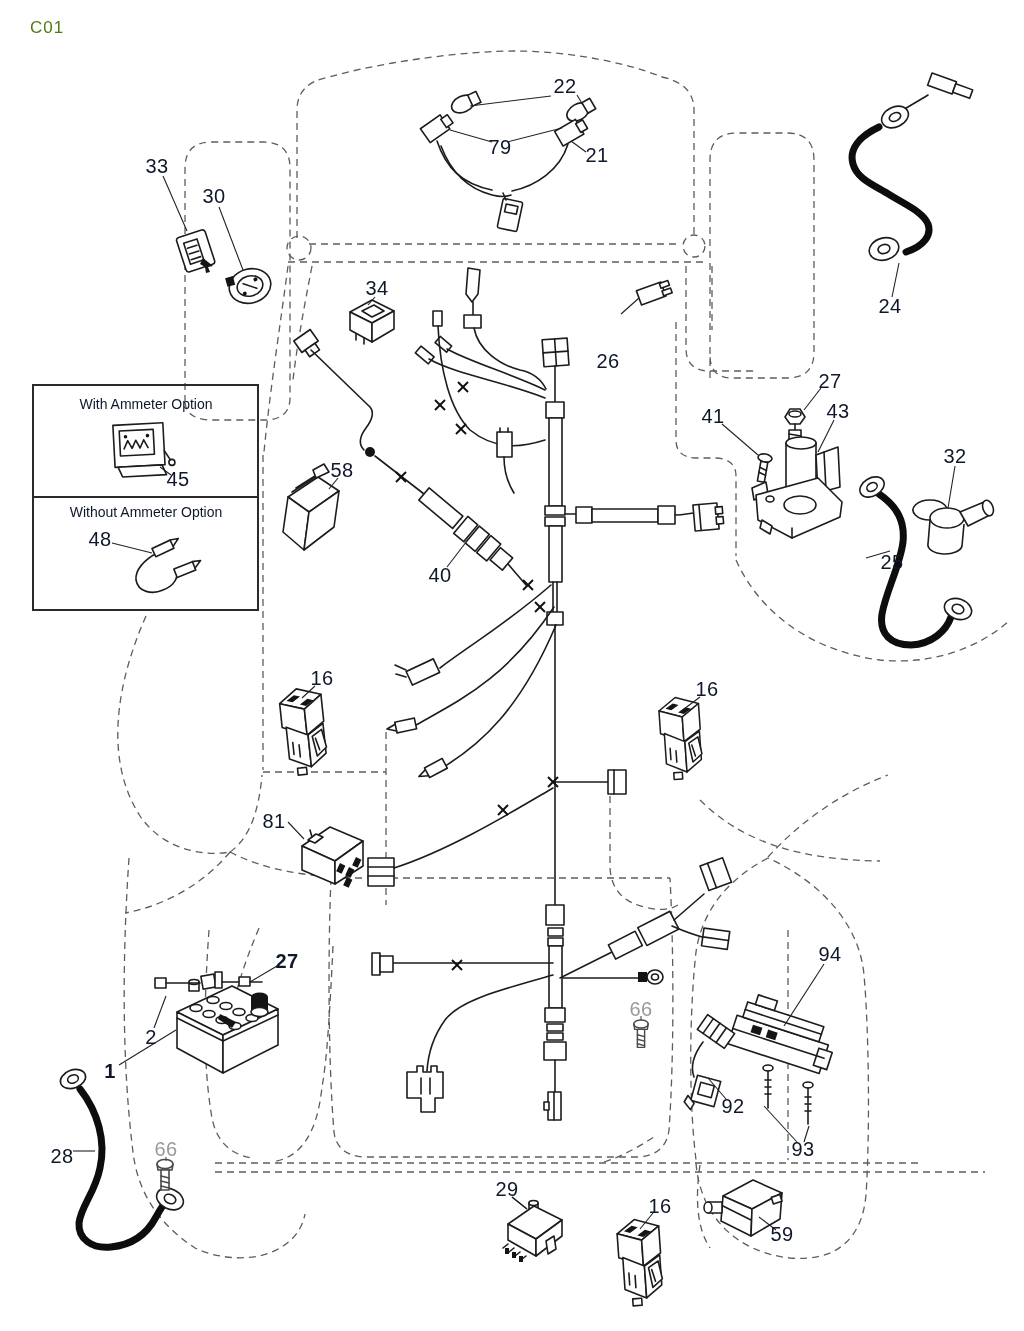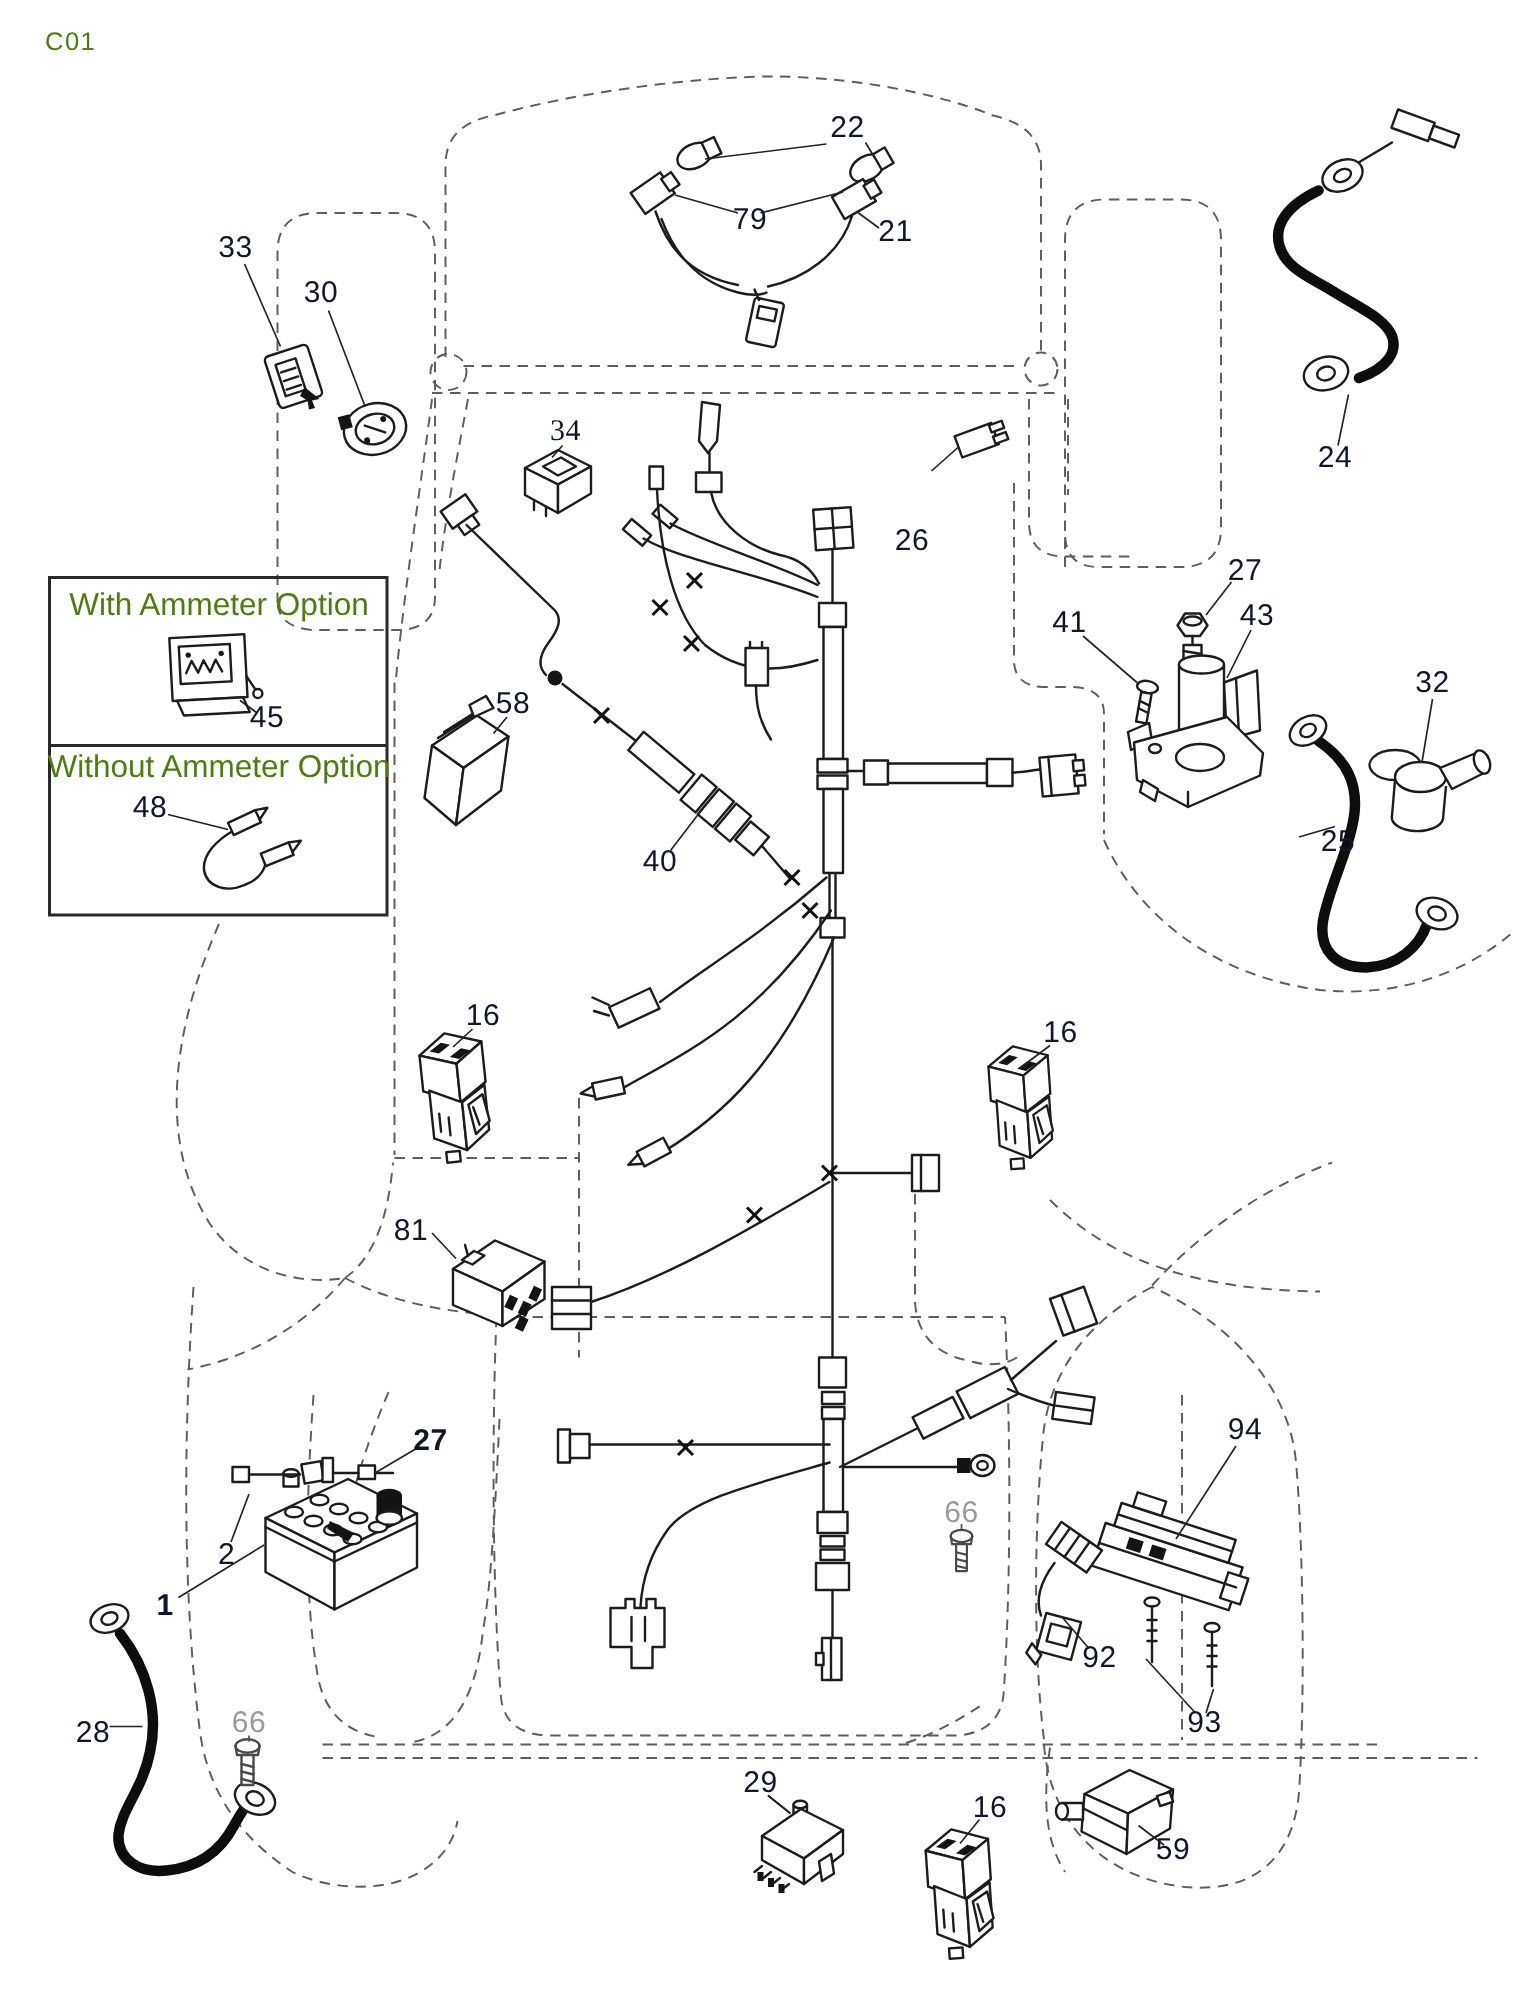--- a/index.html
+++ b/index.html
@@ -4,21 +4,21 @@
 <style>
   html,body{margin:0;padding:0;background:#ffffff;}
   #stage{position:relative;width:1024px;height:1331px;background:#fff;overflow:hidden;
          font-family:"Liberation Sans", sans-serif;}
   #art{position:absolute;left:0;top:0;}
   #labels{position:absolute;left:0;top:0;width:100%;height:100%;pointer-events:none;}
   .label{position:absolute;transform:translate(-50%,-50%);font-size:20px;color:#0f172a;
          white-space:nowrap;letter-spacing:.3px;}
   .label.bold{font-weight:bold;}
   .label.muted{color:#9a9a9a;}
-  .caption{position:absolute;transform:translate(-50%,-50%);font-size:21px;color:#4d7c0f;
+  .caption{position:absolute;transform:translate(-50%,-50%);font-size:14px;color:#0f172a;
            white-space:nowrap;}
   .code{position:absolute;left:30px;top:18px;font-size:17px;color:#4d7c0f;letter-spacing:1px;}
   
   .ln{fill:none;stroke:#1c1c1c;stroke-width:1.6;stroke-linecap:round;stroke-linejoin:round;}
   .fw{fill:#ffffff;stroke:#1c1c1c;stroke-width:1.6;stroke-linejoin:round;}
   .fb{fill:#141414;stroke:none;}
   .dash{fill:none;stroke:#5d5d5d;stroke-width:1.3;stroke-dasharray:7 5;stroke-linejoin:round;}
   .ld{fill:none;stroke:#222;stroke-width:1.1;}
   .cable{fill:none;stroke:#0d0d0d;stroke-width:7;stroke-linecap:round;}
   .xm{stroke:#111;stroke-width:2;}
@@ -577,21 +577,21 @@
 
 <div id="labels">
   <div class="code">C01</div>
   <div class="caption" style="left:146px;top:404px;">With Ammeter Option</div>
   <div class="caption" style="left:146px;top:512px;">Without Ammeter Option</div>
 <div class="label" style="left: 565px; top: 86px;">22</div>
       <div class="label" style="left: 500px; top: 147px;">79</div>
       <div class="label" style="left: 597px; top: 155px;">21</div>
       <div class="label" style="left: 157px; top: 166px;">33</div>
       <div class="label" style="left: 214px; top: 196px;">30</div>
-      <div class="label" style="left: 377px; top: 288px; font-family: Liberation Serif, serif;">34</div>
+      <div class="label" style="left: 377px; top: 288px;">34</div>
       <div class="label" style="left: 608px; top: 317px; margin-top: 44px;">26</div>
       <div class="label" style="left: 890px; top: 306px;">24</div>
       <div class="label" style="left: 830px; top: 381px;">27</div>
       <div class="label" style="left: 713px; top: 416px;">41</div>
       <div class="label" style="left: 838px; top: 411px;">43</div>
       <div class="label" style="left: 955px; top: 456px;">32</div>
       <div class="label" style="left: 342px; top: 470px;">58</div>
       <div class="label" style="left: 178px; top: 479px;">45</div>
       <div class="label" style="left: 100px; top: 539px;">48</div>
       <div class="label" style="left: 440px; top: 575px;">40</div>

